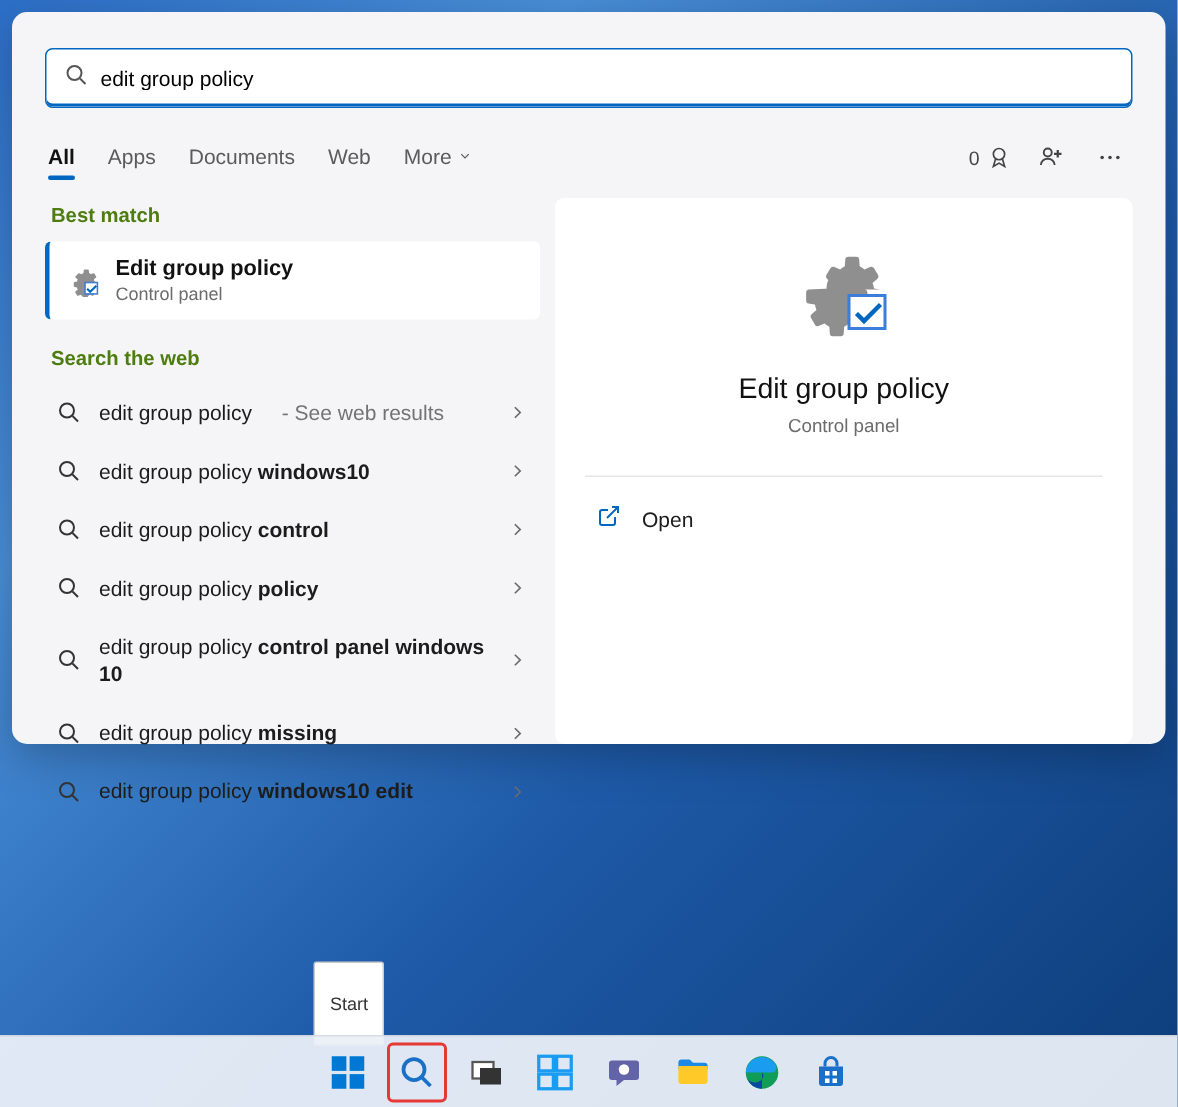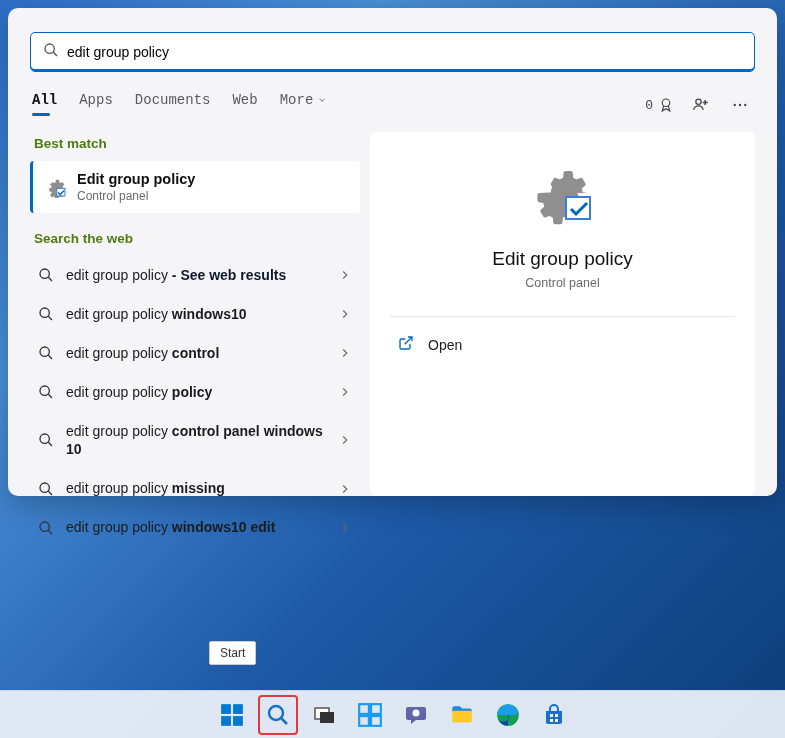--- a/index.html
+++ b/index.html
@@ -37,24 +37,23 @@
   .search-box svg { flex-shrink: 0; margin-right: 8px; }
   .search-box input {
     border: none;
     outline: none;
     font-size: 14px;
     flex: 1;
     background: transparent;
   }
   .tabs-row {
     display: flex;
-    align-items: flex-start;
+    align-items: flex-end;
     margin-top: 20px;
     padding: 0 2px 14px 2px;
-    font-family: Liberation Mono, monospace;
   }
   .tabs { display: flex; gap: 22px; font-size: 14px; color: #5b5b5b; }
   .tab { cursor: pointer; padding-bottom: 6px; display: flex; align-items: center; gap: 4px; }
   .tab.active { color: #111; font-weight: 600; position: relative; }
   .tab.active::after {
     content: '';
     position: absolute;
     bottom: -2px;
     left: 0;
     width: 18px;
@@ -85,21 +84,21 @@
     display: flex;
     align-items: center;
     gap: 12px;
     padding: 10px 8px 10px 8px;
     font-size: 14px;
     color: #1c1c1c;
     cursor: pointer;
   }
   .web-item .txt { flex: 1; line-height: 1.35; }
   .web-item .chev { color: #6b6b6b; }
-  .hint { color: #0f172a; font-weight: 700; }
+  .hint { color: #737373; font-weight: 400; margin-left: 16px; }
   .right-col {
     flex: 1;
     background: #fff;
     border-radius: 6px;
     padding: 30px 20px 0 20px;
     display: flex;
     flex-direction: column;
     align-items: center;
   }
   .detail-title { font-size: 19px; font-weight: 400; color: #111; margin-top: 18px; }
@@ -115,21 +114,21 @@
     color: #1c1c1c;
     cursor: pointer;
     text-align: center;
   }
   .start-tooltip {
     position: absolute;
     left: 209px;
     top: 641px;
     background: #fff;
     border: 1px solid #ccc;
-    padding: 4px 10px;
+    padding: 20px 10px;
     font-size: 12px;
     color: #333;
     border-radius: 2px;
   }
   .taskbar {
     position: absolute;
     bottom: 0;
     left: 0;
     width: 100%;
     height: 48px;

